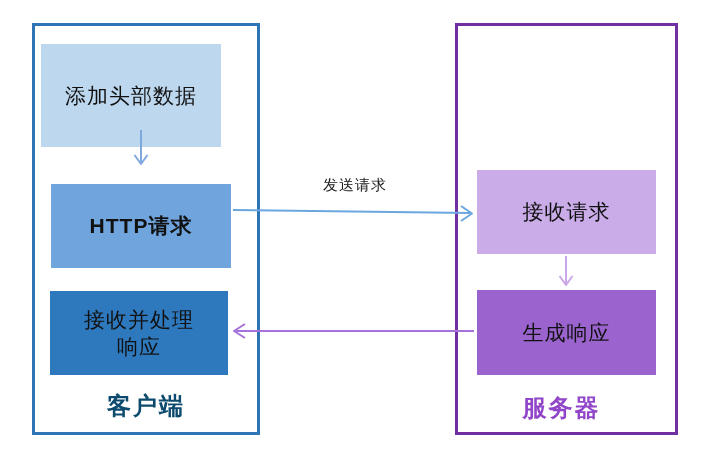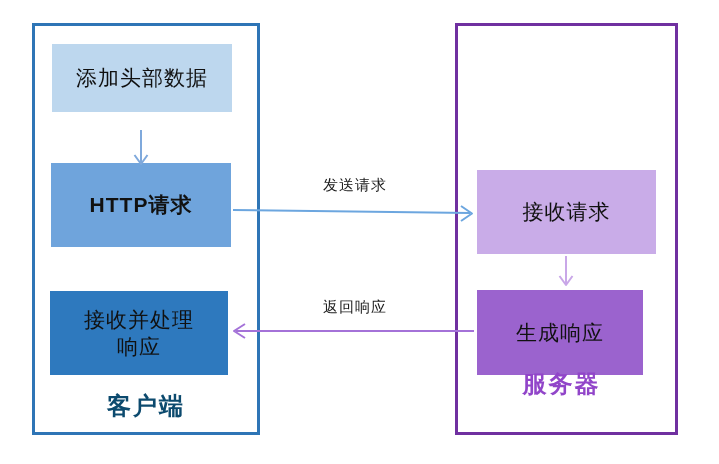--- a/index.html
+++ b/index.html
@@ -45,27 +45,27 @@
     letter-spacing: 1px;
   }
   svg.overlay {
     position: absolute;
     left: 0; top: 0;
     pointer-events: none;
   }
   
   #client-container { left: 32px;  top: 23px; width: 228px; height: 412px; }
   #server-container { left: 455px; top: 23px; width: 223px; height: 412px; }
-  #box-add-header       { left: 52px;  top: 44px;  width: 180px; height: 68px; }
-  #box-http-request     { left: 51px;  top: 163px; width: 180px; height: 84px; }
+  #box-add-header       { left: 41px;  top: 44px;  width: 180px; height: 103px; }
+  #box-http-request     { left: 51px;  top: 184px; width: 180px; height: 84px; }
   #box-receive-process  { left: 50px;  top: 291px; width: 178px; height: 84px; }
   #box-receive-request  { left: 477px; top: 170px; width: 179px; height: 84px; }
-  #box-generate-response{ left: 477px; top: 290px; width: 166px; height: 85px; }
+  #box-generate-response{ left: 477px; top: 290px; width: 179px; height: 85px; }
   #client-label { left: 32px;  top: 390px; width: 228px; }
-  #server-label { left: 455px; top: 368px; width: 213px; }
+  #server-label { left: 455px; top: 392px; width: 213px; }
   #send-label   { left: 270px; top: 176px; width: 170px; }
   #return-label { left: 270px; top: 298px; width: 170px; }
 </style>
 </head>
 <body>
 
 <div class="stage">
 
   <div class="container" id="client-container" style="border-color: rgb(46, 117, 182);"></div>
 
@@ -91,21 +91,20 @@
   <div class="flow-box" id="box-generate-response" style="background: rgb(155, 99, 206);">
     <div class="line-cjk">生成响应</div>
   </div>
 
   <div class="group-label" id="client-label" style="color: #0c4a6e;">客户端</div>
 
   <div class="group-label" id="server-label" style="color: rgb(145, 69, 201);">服务器</div>
 
   <div class="arrow-label" id="send-label">发送请求</div>
 
-  <div class="arrow-label" id="return-label">返回响应</div>
 
   <svg class="overlay" width="719" height="464" viewBox="0 0 719 464">
 
     <path d="M141 130 L141 163" fill="none" stroke-width="2" stroke="#7FA9DC"></path>
     <path d="M134.5 155 L141 164 L147.5 155" fill="none" stroke-width="2" stroke-linejoin="round" stroke="#7FA9DC"></path>
 
     <path d="M233 210 L470 213" fill="none" stroke-width="2" stroke="#6CA6DF"></path>
     <path d="M461 206 L472 213.5 L461 221" fill="none" stroke-width="2" stroke-linejoin="round" stroke="#6CA6DF"></path>
 
     <path d="M566 256 L566 284" fill="none" stroke-width="2" stroke="#C9A7E8"></path>

